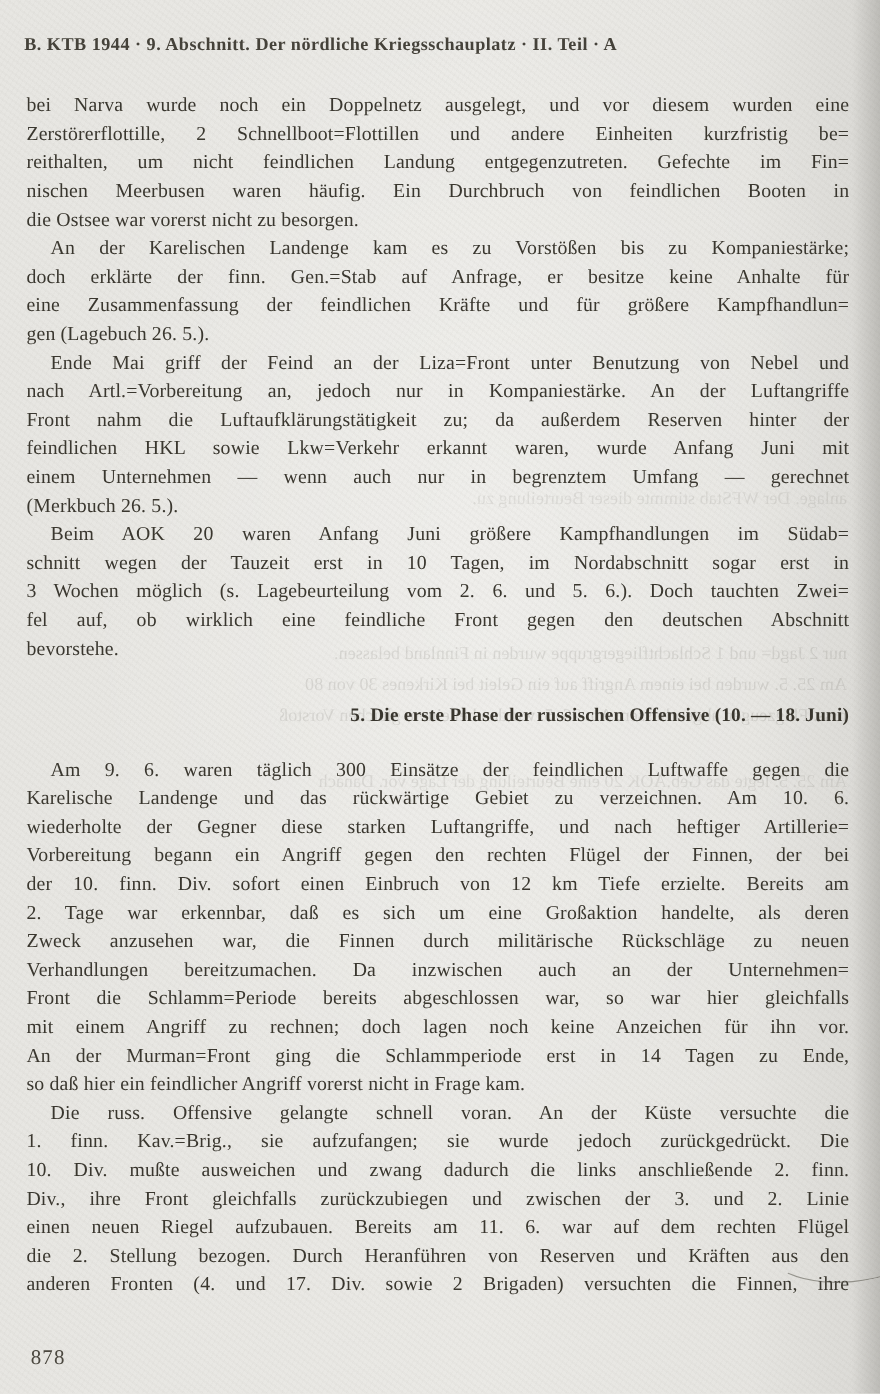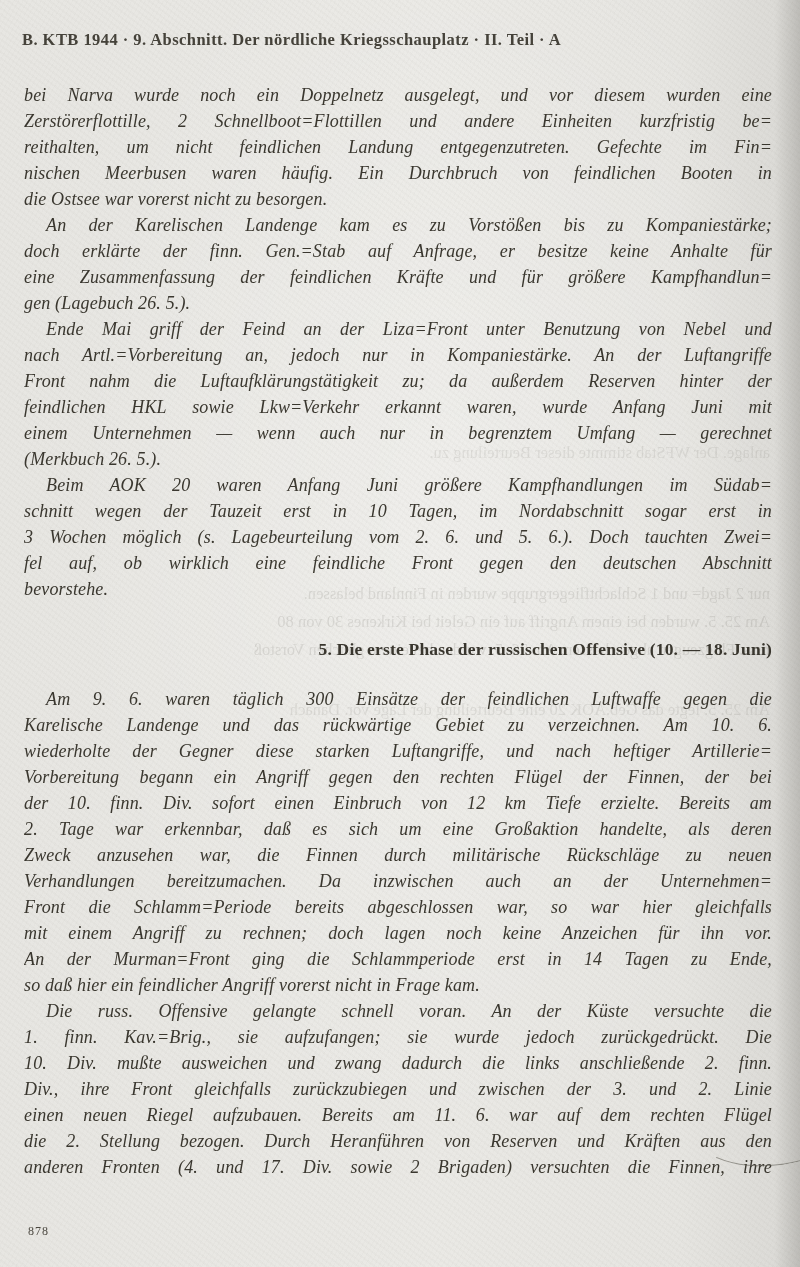--- a/index.html
+++ b/index.html
@@ -21,41 +21,41 @@
       repeating-linear-gradient(-62deg, rgba(120,115,105,0.025) 0 1px, rgba(0,0,0,0) 1px 4px);
   }
   .page-header {
     position: absolute; left: 22px; top: 30px;
     font-size: 16.5px; letter-spacing: 0.45px; color: #45423a; font-weight: bold;
   }
   .body-text {
     position: absolute; left: 24px; top: 82px; width: 748px;
     font-size: 18px; line-height: 26px;
   }
-  .para { margin: 0; font-style: italic; }
+  .para { margin: 0; }
   .line {
     height: 26px; line-height: 26px; overflow: hidden;
     text-align: justify;
     text-align-last: justify;
     letter-spacing: 0.15px;
   }
   .line.short { text-align-last: left; }
   .line.indent { text-indent: 22px; }
   .section-heading {
     margin: 34px 0 24px 0;
     height: 26px; line-height: 26px;
     text-align: right;
     font-weight: bold;
     font-size: 17.5px;
     color: #39362e;
     letter-spacing: 0.2px;
   }
   .page-number {
     position: absolute; left: 28px; top: 1224px;
-    font-size: 12px; color: #4b4840; letter-spacing: 1px;
+    font-size: 19px; color: #4b4840; letter-spacing: 1px;
   }
   .bleed {
     position: absolute;
     transform: scaleX(-1);
     transform-origin: center;
     color: #4f4c44;
     opacity: 0.13;
     font-size: 16.5px;
     white-space: nowrap;
     filter: blur(0.4px);

